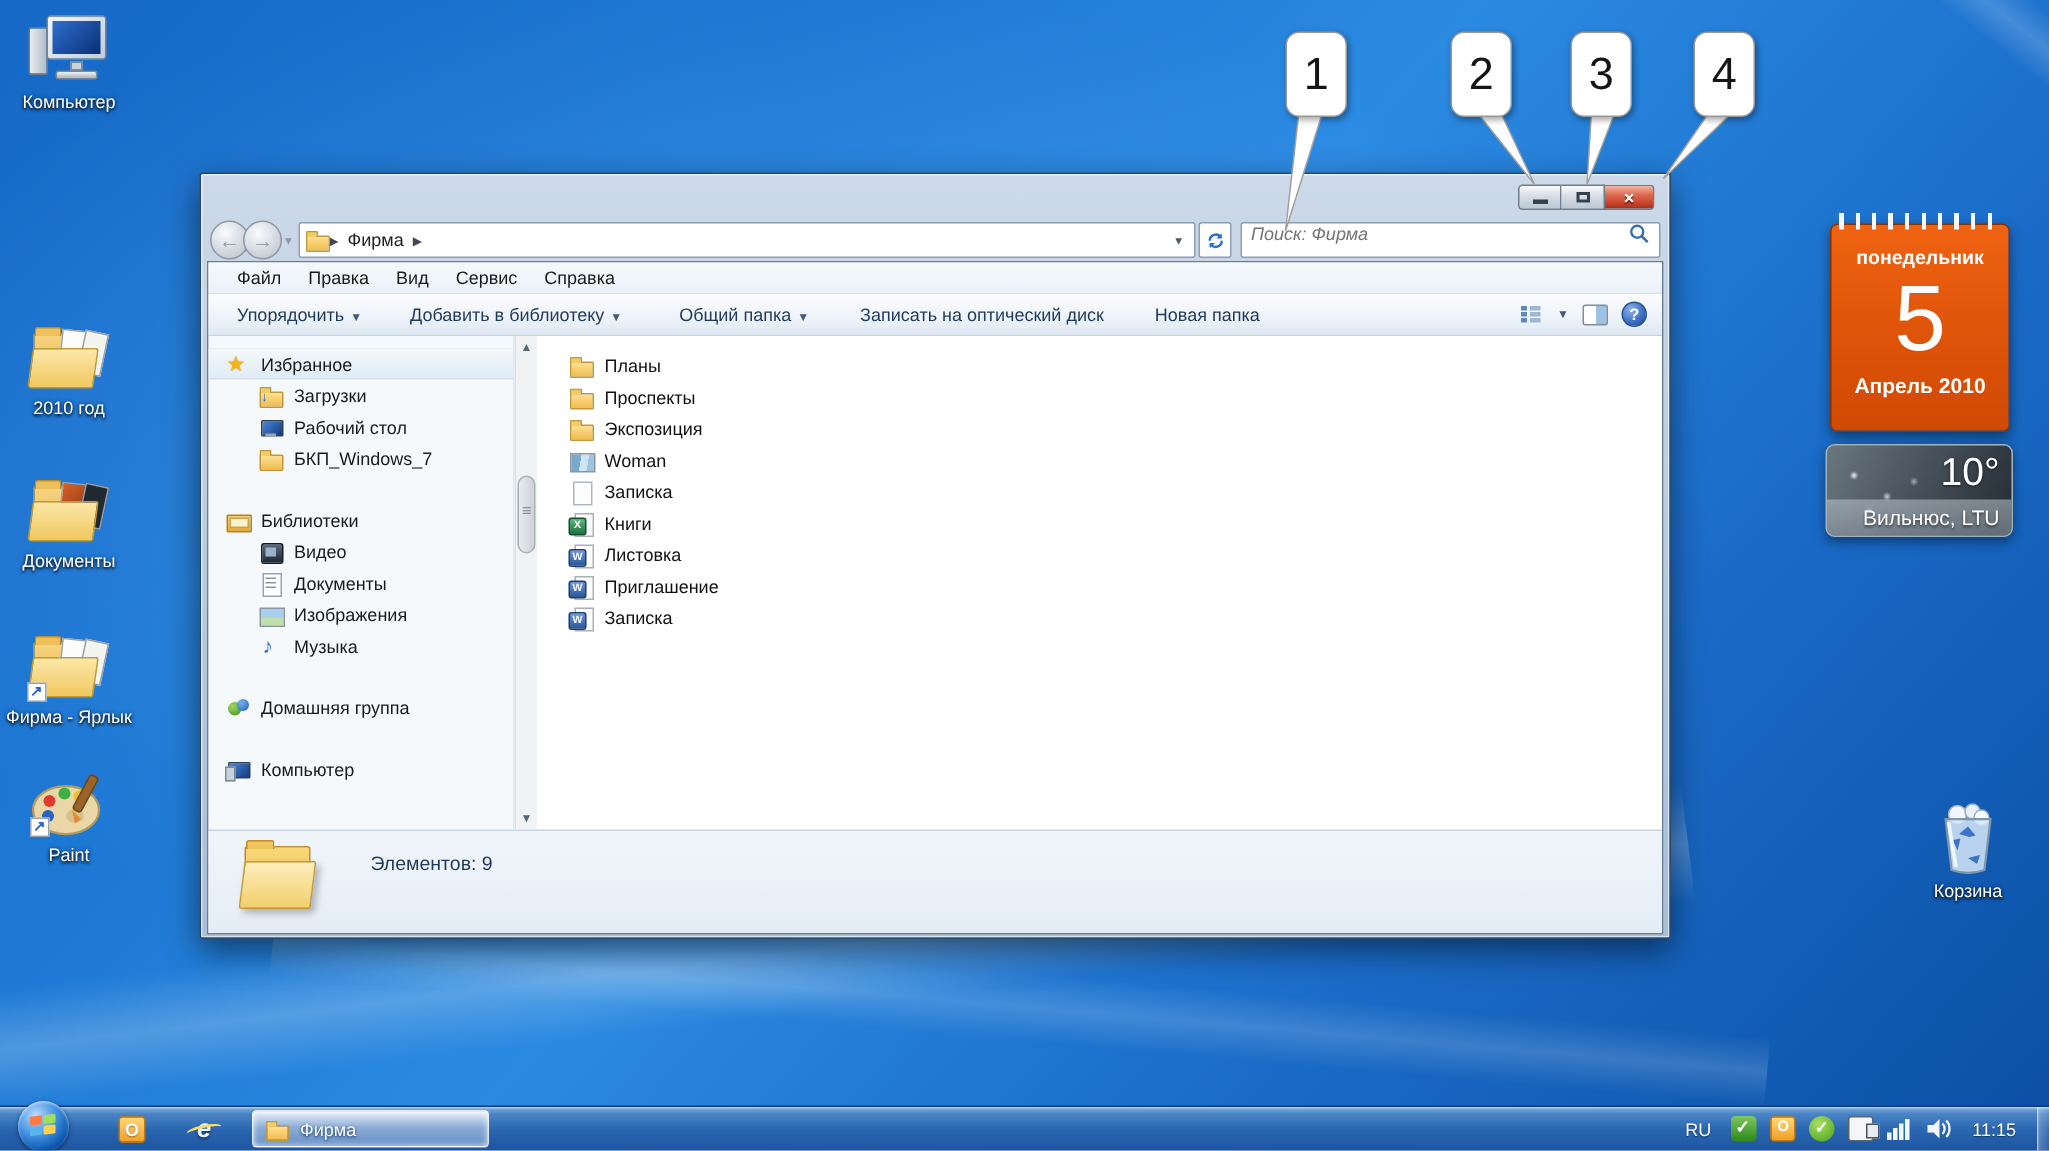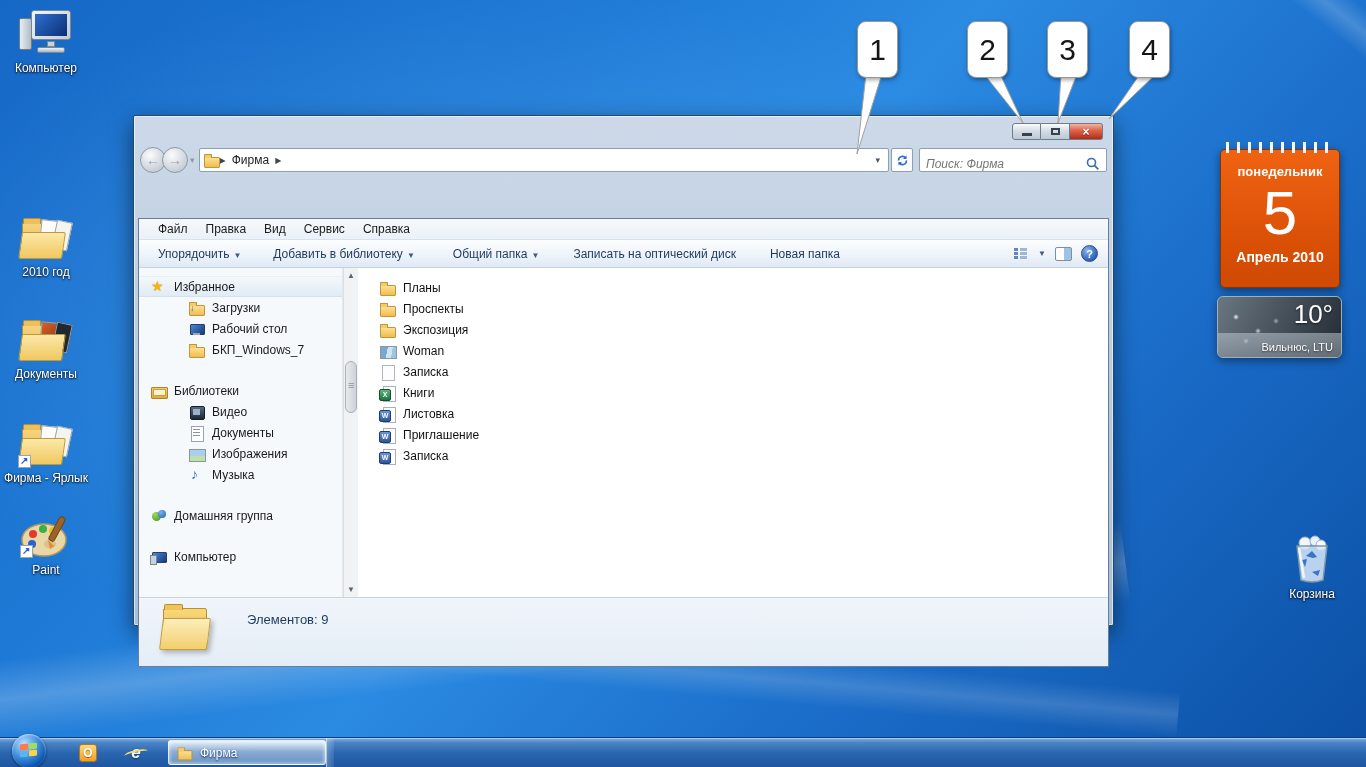--- a/index.html
+++ b/index.html
@@ -53,21 +53,21 @@
   .weather { position:absolute; left:1217px; top:296px; width:125px; height:62px; border-radius:6px; border:1px solid #9fb0bd;
       box-shadow:0 3px 8px rgba(0,0,0,0.4); overflow:hidden; cursor:default;
       background:
         radial-gradient(circle 2px at 18px 20px, rgba(255,255,255,0.9), rgba(255,255,255,0) 3px),
         radial-gradient(circle 2px at 40px 34px, rgba(255,255,255,0.7), rgba(255,255,255,0) 3px),
         radial-gradient(circle 2px at 28px 44px, rgba(255,255,255,0.6), rgba(255,255,255,0) 3px),
         radial-gradient(circle 2px at 58px 24px, rgba(255,255,255,0.5), rgba(255,255,255,0) 3px),
         linear-gradient(115deg, #6a7680 0%, #49545e 45%, #232b32 100%); }
   .w-temp { position:absolute; right:8px; top:2px; color:#fff; font-size:26px; font-weight:300; text-shadow:0 1px 2px rgba(0,0,0,0.6); }
   .w-band { position:absolute; left:0; right:0; bottom:0; height:24px; background:linear-gradient(rgba(190,200,210,0.55),rgba(150,160,170,0.55)); }
-  .w-loc { position:absolute; right:8px; bottom:4px; color:#fff; font-size:11px; text-shadow:0 1px 2px rgba(0,0,0,0.6); }
+  .w-loc { position:absolute; right:8px; bottom:4px; color:#fff; font-size:14px; text-shadow:0 1px 2px rgba(0,0,0,0.6); }
 
   
   .callout { position:absolute; width:41px; height:57px; background:#fff; border:1px solid #989898; border-radius:9px;
       box-shadow:1px 2px 4px rgba(0,0,0,0.35); display:flex; align-items:center; justify-content:center;
       font-size:30px; color:#151515; z-index:40; }
   #tails { position:absolute; left:0; top:0; z-index:39; pointer-events:none; }
 
   
   .win { position:absolute; left:133px; top:115px; width:981px; height:511px; z-index:10;
       background:linear-gradient(#cdd9e8,#b4c8dd 60%,#a8bfd8); border:1px solid #24496e; border-radius:2px;
@@ -90,47 +90,47 @@
       color:#96a0aa; font-size:14px; font-weight:bold; cursor:pointer; }
   .navbtn.fwd { margin-left:-4px; }
   .chev { color:#8b98a6; font-size:9px; margin:0 4px 0 2px; cursor:pointer; }
   .addrbar { flex:1; height:24px; background:#fff; border:1px solid #8ba0b5; border-radius:2px; display:flex; align-items:center;
       padding:0 4px; cursor:text; }
   .addrbar .crumb { display:flex; align-items:center; gap:6px; color:#222; cursor:pointer; }
   .tri { font-size:8px; color:#404850; }
   .addr-dd { margin-left:auto; color:#49596a; font-size:9px; padding:0 4px; cursor:pointer; }
   .refreshbtn { width:22px; height:24px; border:1px solid #8ba0b5; border-radius:2px; background:#fdfdfe; margin-left:2px;
       display:flex; align-items:center; justify-content:center; cursor:pointer; }
-  .searchbox { width:188px; height:24px; background:#fff; border:1px solid #8ba0b5; border-radius:2px; margin-left:6px;
-      display:flex; align-items:flex-end; padding:0 6px; }
+  .searchbox { width:280px; height:24px; background:#fff; border:1px solid #8ba0b5; border-radius:2px; margin-left:6px;
+      display:flex; align-items:flex-start; padding:0 6px; }
   .searchbox input { flex:1; border:none; outline:none; font-style:italic; color:#707880; font-size:12px; background:transparent;
       font-family:"Liberation Sans", sans-serif; }
 
-  .inner { background:#fff; border:1px solid #697e92; height:449px; display:flex; flex-direction:column;margin-top:44px; }
+  .inner { background:#fff; border:1px solid #697e92; height:449px; display:flex; flex-direction:column; }
   .menubar { height:21px; background:linear-gradient(#f6f9fc,#eaf1f8); border-bottom:1px solid #d8e2ec;
       display:flex; align-items:center; padding-left:10px; }
   .menubar span { padding:2px 9px; color:#1a1a1a; cursor:pointer; }
   .toolbar { height:28px; background:linear-gradient(#fcfdfe,#f0f5fb 50%,#dfe9f4); border-bottom:1px solid #c6d4e2;
       display:flex; align-items:center; padding:0 10px; color:#1e395b; }
   .tbtn { padding:3px 9px; border-radius:2px; cursor:pointer; white-space:nowrap; }
   .tbtn .dd { font-size:8px; color:#44597a; margin-left:4px; }
   .tb-right { margin-left:auto; display:flex; align-items:center; gap:9px; }
   .views-grid { width:15px; height:14px; cursor:pointer;
       background:
         linear-gradient(#5f87b8,#5f87b8) 0px 1px/4px 3px no-repeat, linear-gradient(#9fb8d2,#9fb8d2) 6px 1px/7px 3px no-repeat,
         linear-gradient(#5f87b8,#5f87b8) 0px 5px/4px 3px no-repeat, linear-gradient(#9fb8d2,#9fb8d2) 6px 5px/7px 3px no-repeat,
         linear-gradient(#5f87b8,#5f87b8) 0px 9px/4px 3px no-repeat, linear-gradient(#9fb8d2,#9fb8d2) 6px 9px/7px 3px no-repeat; }
   .prevpane { width:17px; height:14px; border:1px solid #7d8f9f; background:linear-gradient(90deg,#fff 55%, #9cc2e4 55%); border-radius:2px; cursor:pointer; }
   .helpbtn { width:17px; height:17px; border-radius:50%; background:radial-gradient(circle at 35% 30%, #8fb4e8, #3a6cc0 60%, #1d4a96);
       color:#fff; font-weight:bold; font-size:11px; display:flex; align-items:center; justify-content:center; cursor:pointer;
       border:1px solid #26508e; }
   .body { flex:1; display:flex; overflow:hidden; }
   .navpane { width:204px; background:#f6f9fc; border-right:1px solid #e2e8ee; padding-top:8px; position:relative; }
   .navrow { height:21px; display:flex; align-items:center; gap:7px; padding-left:12px; color:#1a1a1a; cursor:pointer; white-space:nowrap; }
-  .navrow.child { padding-left:50px; }
+  .navrow.child { padding-left:34px; }
   .navrow.selected { background:linear-gradient(#f4f8fb,#e0ebf5); border-top:1px solid #e8f0f8; border-bottom:1px solid #d4e2f0; }
   .navgap { height:20px; }
   .scroll { width:15px; background:#f0f2f4; border-left:1px solid #dcdfe2; display:flex; flex-direction:column; align-items:center; }
   .scroll .arr { height:15px; width:100%; display:flex; align-items:center; justify-content:center; font-size:8px; color:#5a6672; cursor:pointer; }
   .scroll .track { flex:1; width:100%; position:relative; }
   .scroll .thumb { position:absolute; top:26%; left:1px; width:12px; height:52px; background:linear-gradient(90deg,#e8eaec,#cdd2d8);
       border:1px solid #a8b0b8; border-radius:6px; cursor:pointer; }
   .scroll .thumb::after { content:"\2261"; position:absolute; left:2px; top:17px; color:#8a929a; font-size:11px; }
   .filelist { flex:1; padding-top:9px; padding-left:22px; background:#fff; }
   .frow { height:21px; display:flex; align-items:center; gap:7px; cursor:pointer; white-space:nowrap; color:#111; }
@@ -523,14 +523,33 @@
   <div class="qlicon" style="margin-left:26px;">
     <div class="outlook">O</div>
   </div>
   <div class="qlicon" style="margin-left:18px;">
     <div class="ie">e</div>
   </div>
   <div class="taskbtn">
     <span class="mi mi-folder"></span>
     <span class="tl">Фирма</span>
   </div>
+  <div class="tray">
+    <span class="lang">RU</span>
+    <span class="ti ti-sync"></span>
+    <span class="ti ti-o"></span>
+    <span class="ti ti-sec"></span>
+    <span class="ti ti-act"></span>
+    <svg width="17" height="15" viewBox="0 0 17 15">
+      <rect x="0" y="10" width="3" height="5" fill="#f2f6fa"></rect>
+      <rect x="4" y="7" width="3" height="8" fill="#f2f6fa"></rect>
+      <rect x="8" y="4" width="3" height="11" fill="#f2f6fa"></rect>
+      <rect x="12" y="1" width="3" height="14" fill="#f2f6fa"></rect>
+    </svg>
+    <svg width="18" height="15" viewBox="0 0 18 15">
+      <polygon points="1,5 5,5 9,1 9,14 5,10 1,10" fill="#f2f6fa"></polygon>
+      <path d="M11 4 A5 5 0 0 1 11 11" fill="none" stroke="#f2f6fa" stroke-width="1.5"></path>
+      <path d="M13.5 2 A8 8 0 0 1 13.5 13" fill="none" stroke="#f2f6fa" stroke-width="1.5"></path>
+    </svg>
+    <span class="clock">11:15</span>
+  </div>
   <div class="showdesk"></div>
 </div>
 
 </body></html>

